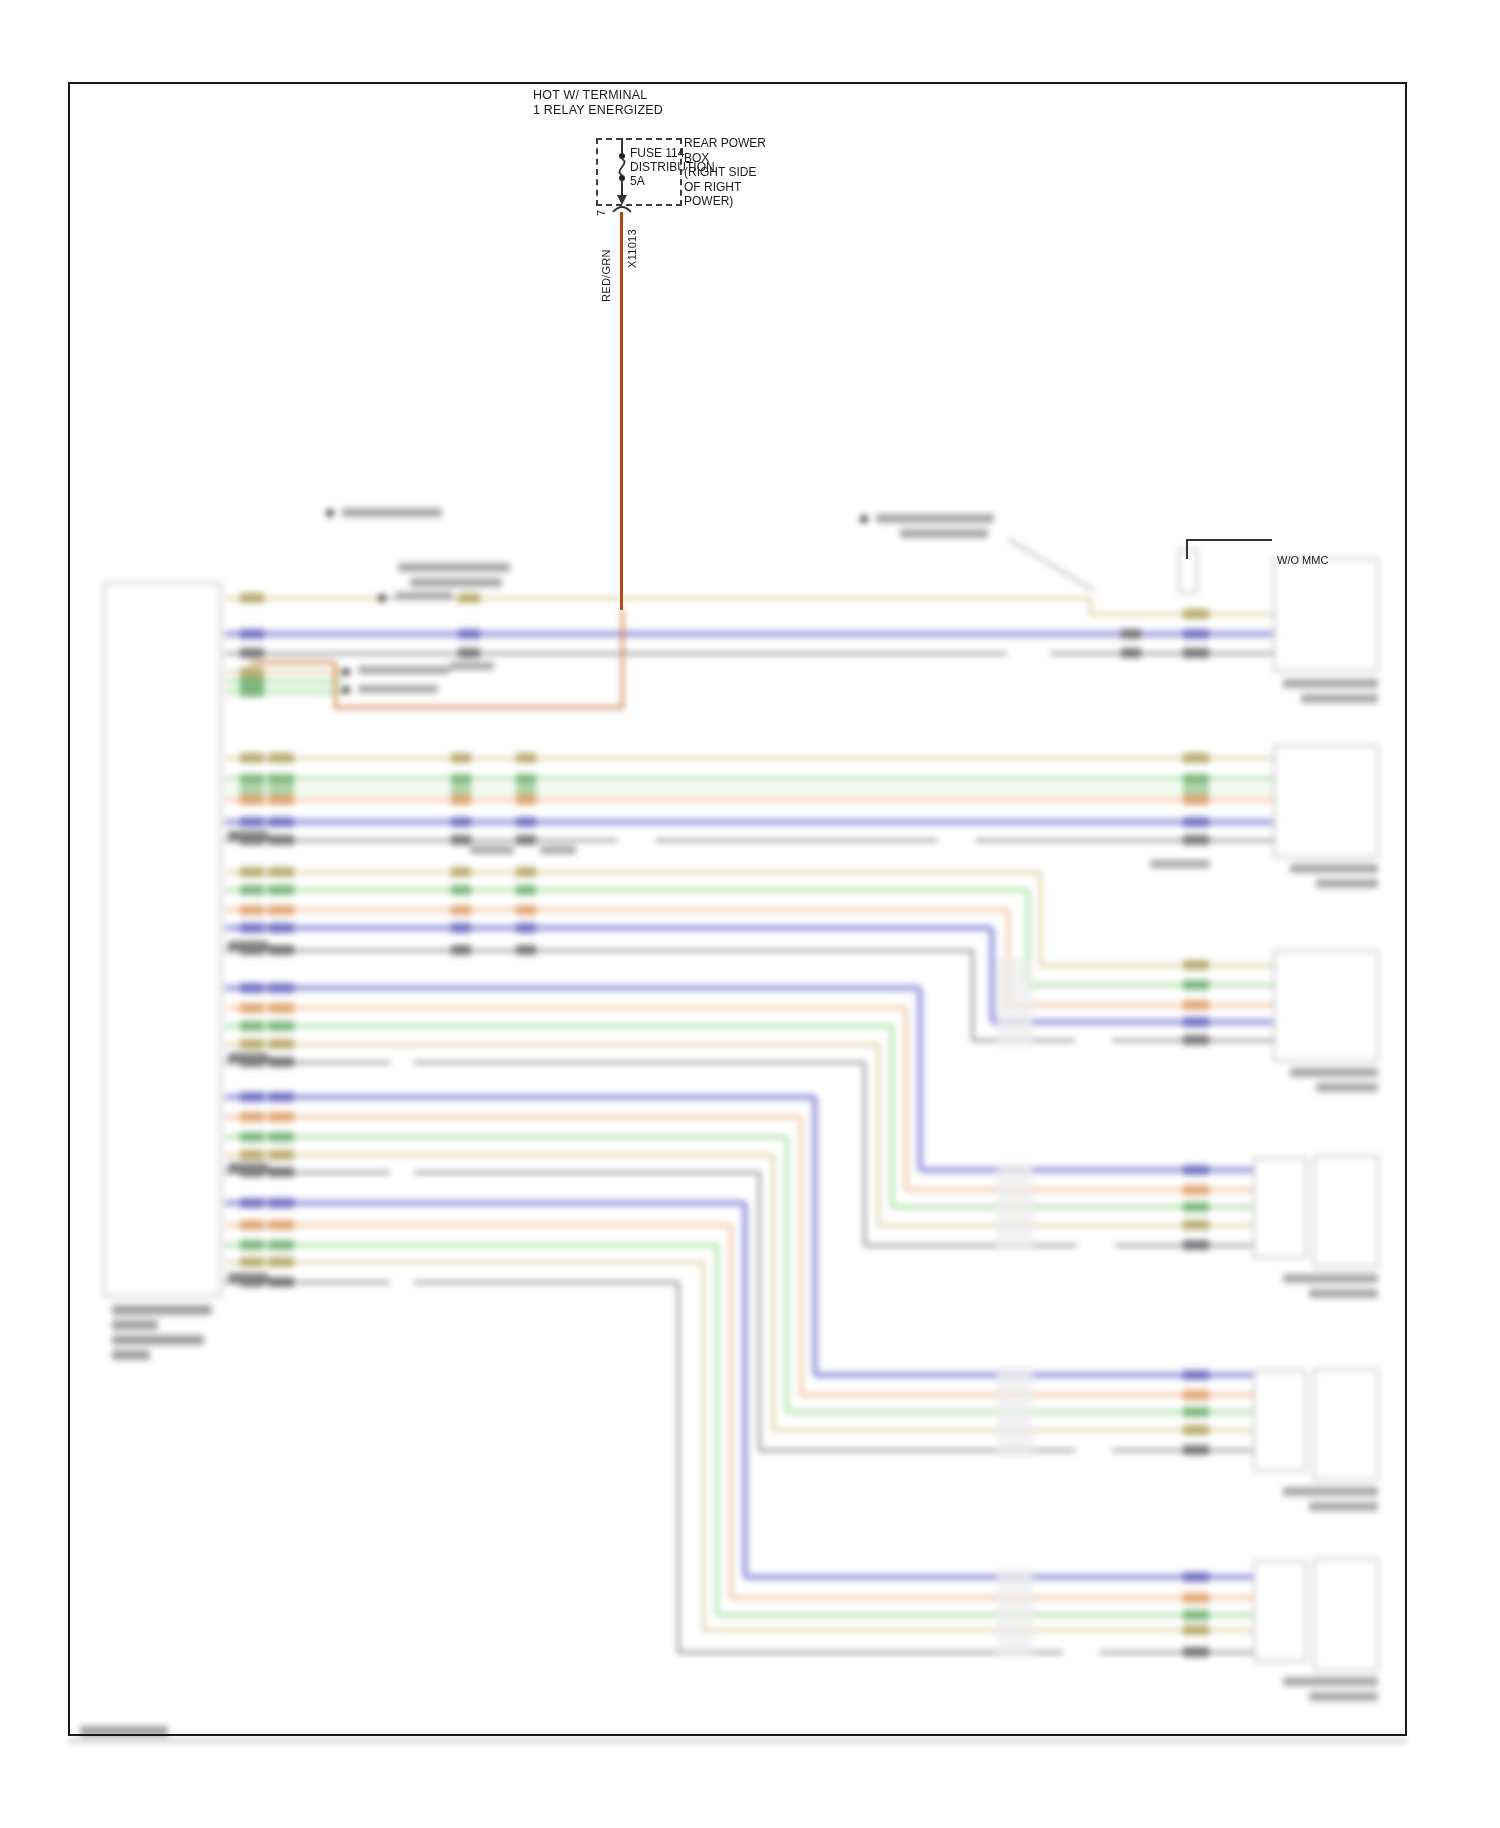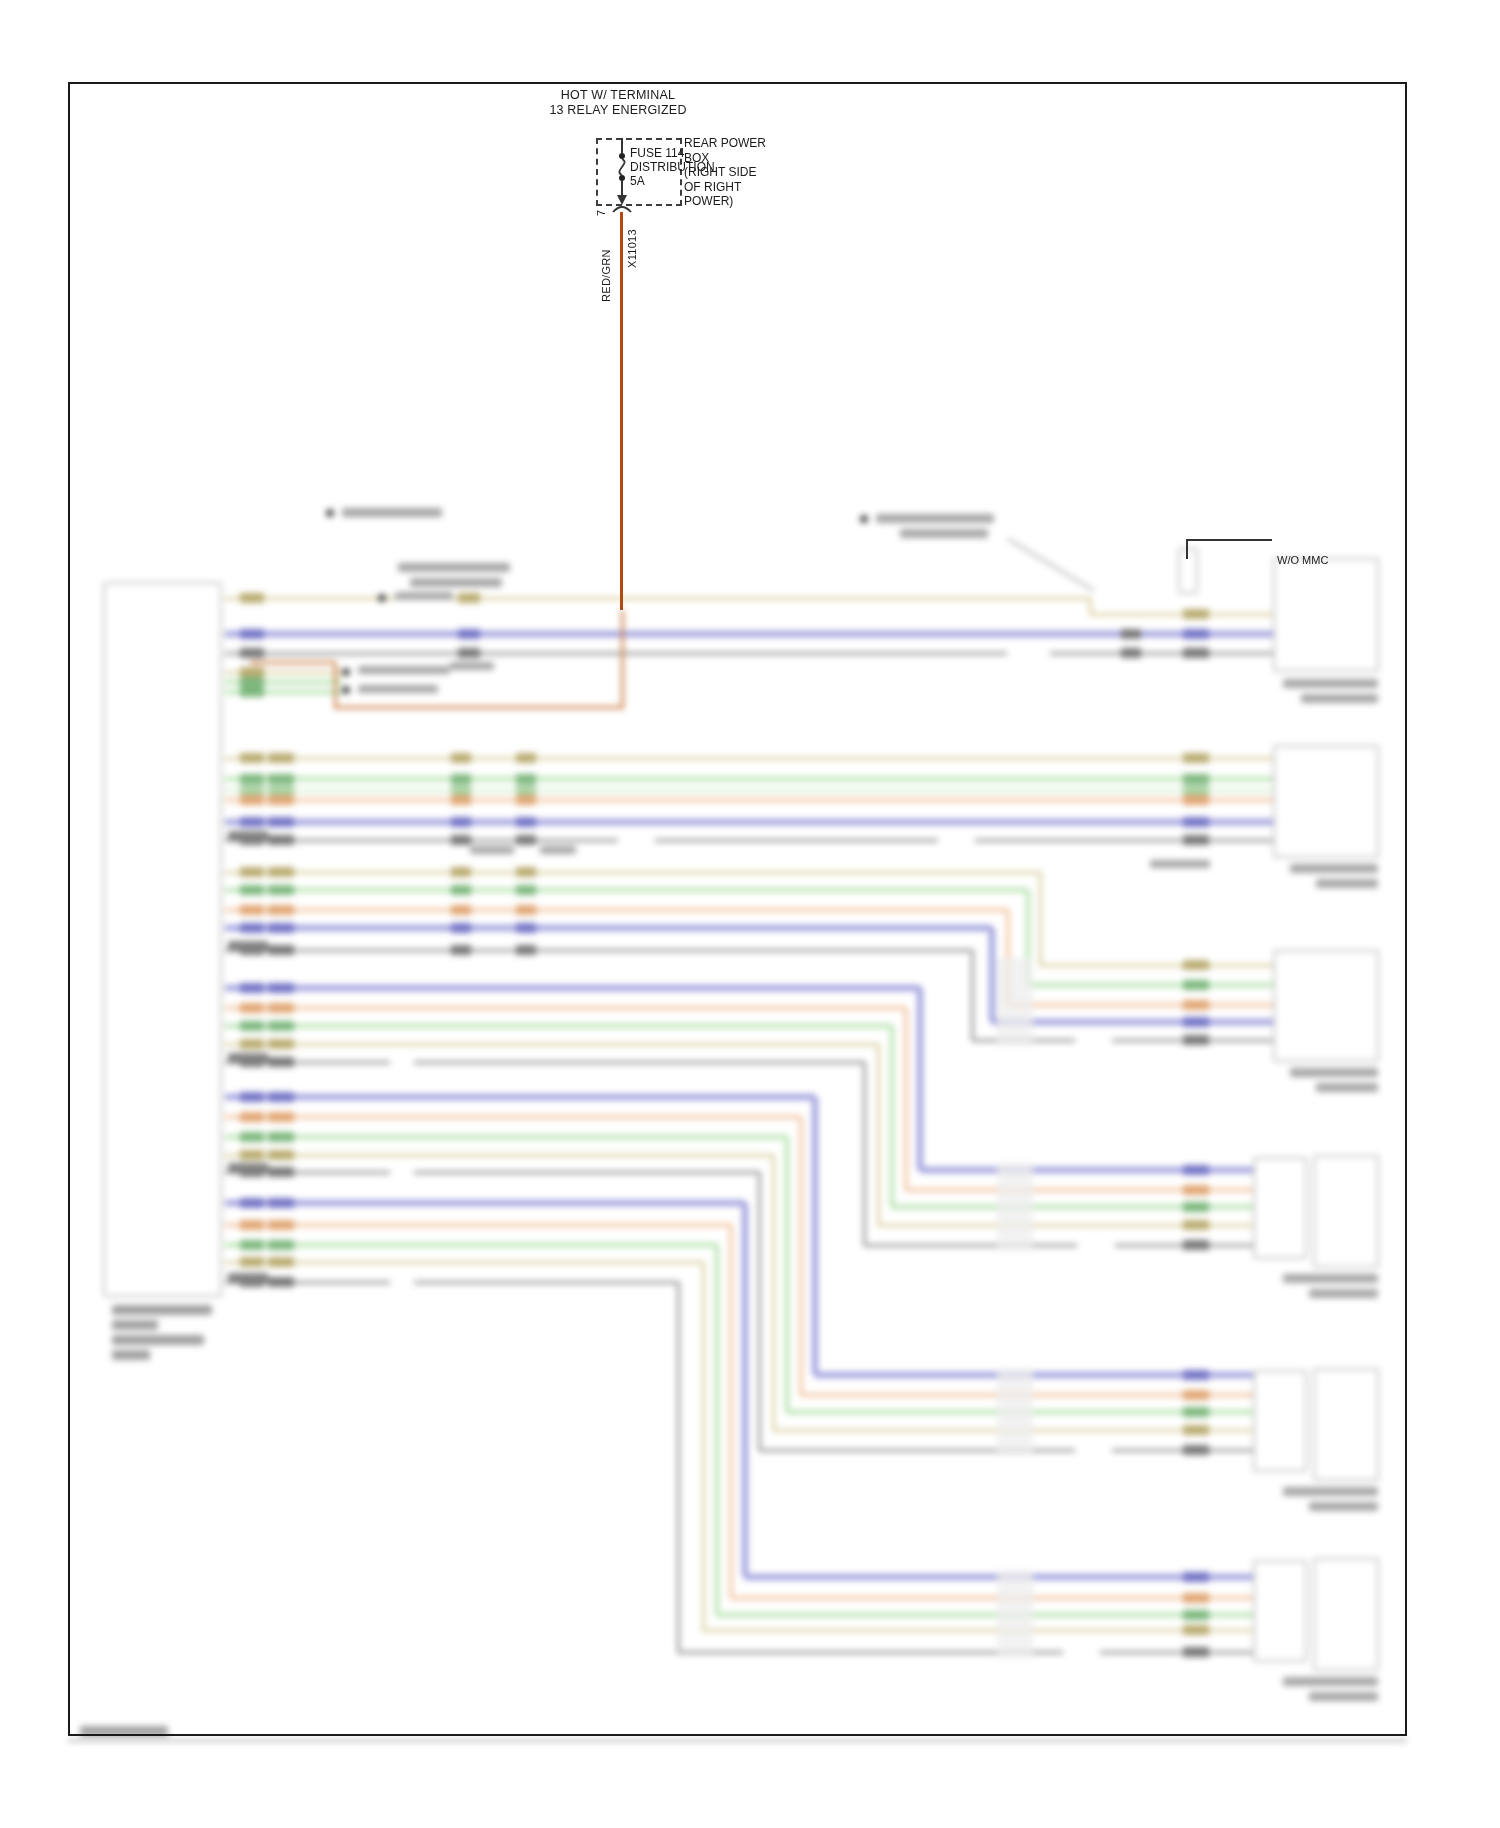--- a/index.html
+++ b/index.html
@@ -5,21 +5,21 @@
   html,body{margin:0;padding:0;background:#ffffff;}
   body{width:1500px;height:1828px;position:relative;overflow:hidden;
        font-family:"Liberation Sans",sans-serif;color:#1a1a1a;}
   
   #blur-layer{position:absolute;left:0;top:0;width:1500px;height:1828px;
               filter:blur(3px);opacity:.93;z-index:1;}
   #crisp-layer{position:absolute;left:0;top:0;width:1500px;height:1828px;z-index:2;}
   
   .sheet-border{position:absolute;left:68px;top:82px;width:1335px;height:1650px;
                 border:2px solid #1a1a1a;}
-  .hot-label{position:absolute;left:533px;top:88px;width:170px;text-align:center;
+  .hot-label{position:absolute;left:533px;top:88px;width:170px;
              font-size:12.5px;line-height:15px;letter-spacing:.2px;}
   .fuse-dash-box{position:absolute;left:596px;top:138px;width:82px;height:64px;
                  border:2px dashed #3c3c3c;}
   .fuse-text{position:absolute;left:630px;top:146px;font-size:12px;line-height:14px;white-space:nowrap;}
   .loc-label{position:absolute;left:684px;top:136px;font-size:12px;line-height:14.5px;white-space:nowrap;}
   .vtext{position:absolute;writing-mode:vertical-rl;transform:rotate(180deg);
          font-size:11px;letter-spacing:.3px;white-space:nowrap;}
   .redgrn-wire{position:absolute;left:620px;top:212px;width:3px;height:398px;background:#b04a12;}
   .womcc-text{position:absolute;left:1277px;top:554px;font-size:11px;white-space:nowrap;}
   .womcc-h{position:absolute;left:1187px;top:539px;width:85px;height:2px;background:#333;}
@@ -296,21 +296,21 @@
     <div class="jdot" style="left: 342px; top: 686px;"></div>
     <div class="diag" style="left: 1008px; top: 538px; width: 100px; transform: rotate(31deg);"></div>
   </div>
 
 <div id="crisp-layer">
 
   <div class="sheet-border"></div>
 
   <div class="hot-label">
     <div>HOT W/ TERMINAL</div>
-    <div>13 RELAY ENERGIZED</div>
+    <div>1 RELAY ENERGIZED</div>
   </div>
 
   <div class="fuse-dash-box"></div>
 
   <svg style="position:absolute;left:605px;top:125px;" width="40" height="100" viewBox="0 0 40 100">
     <line x1="17" y1="13" x2="17" y2="28" stroke="#333" stroke-width="2"></line>
     <circle cx="17" cy="31" r="3" fill="#222"></circle>
     <path d="M17 34 C26 38 8 46 17 50" fill="none" stroke="#333" stroke-width="1.8"></path>
     <circle cx="17" cy="53" r="3" fill="#222"></circle>
     <line x1="17" y1="56" x2="17" y2="70" stroke="#333" stroke-width="2"></line>

